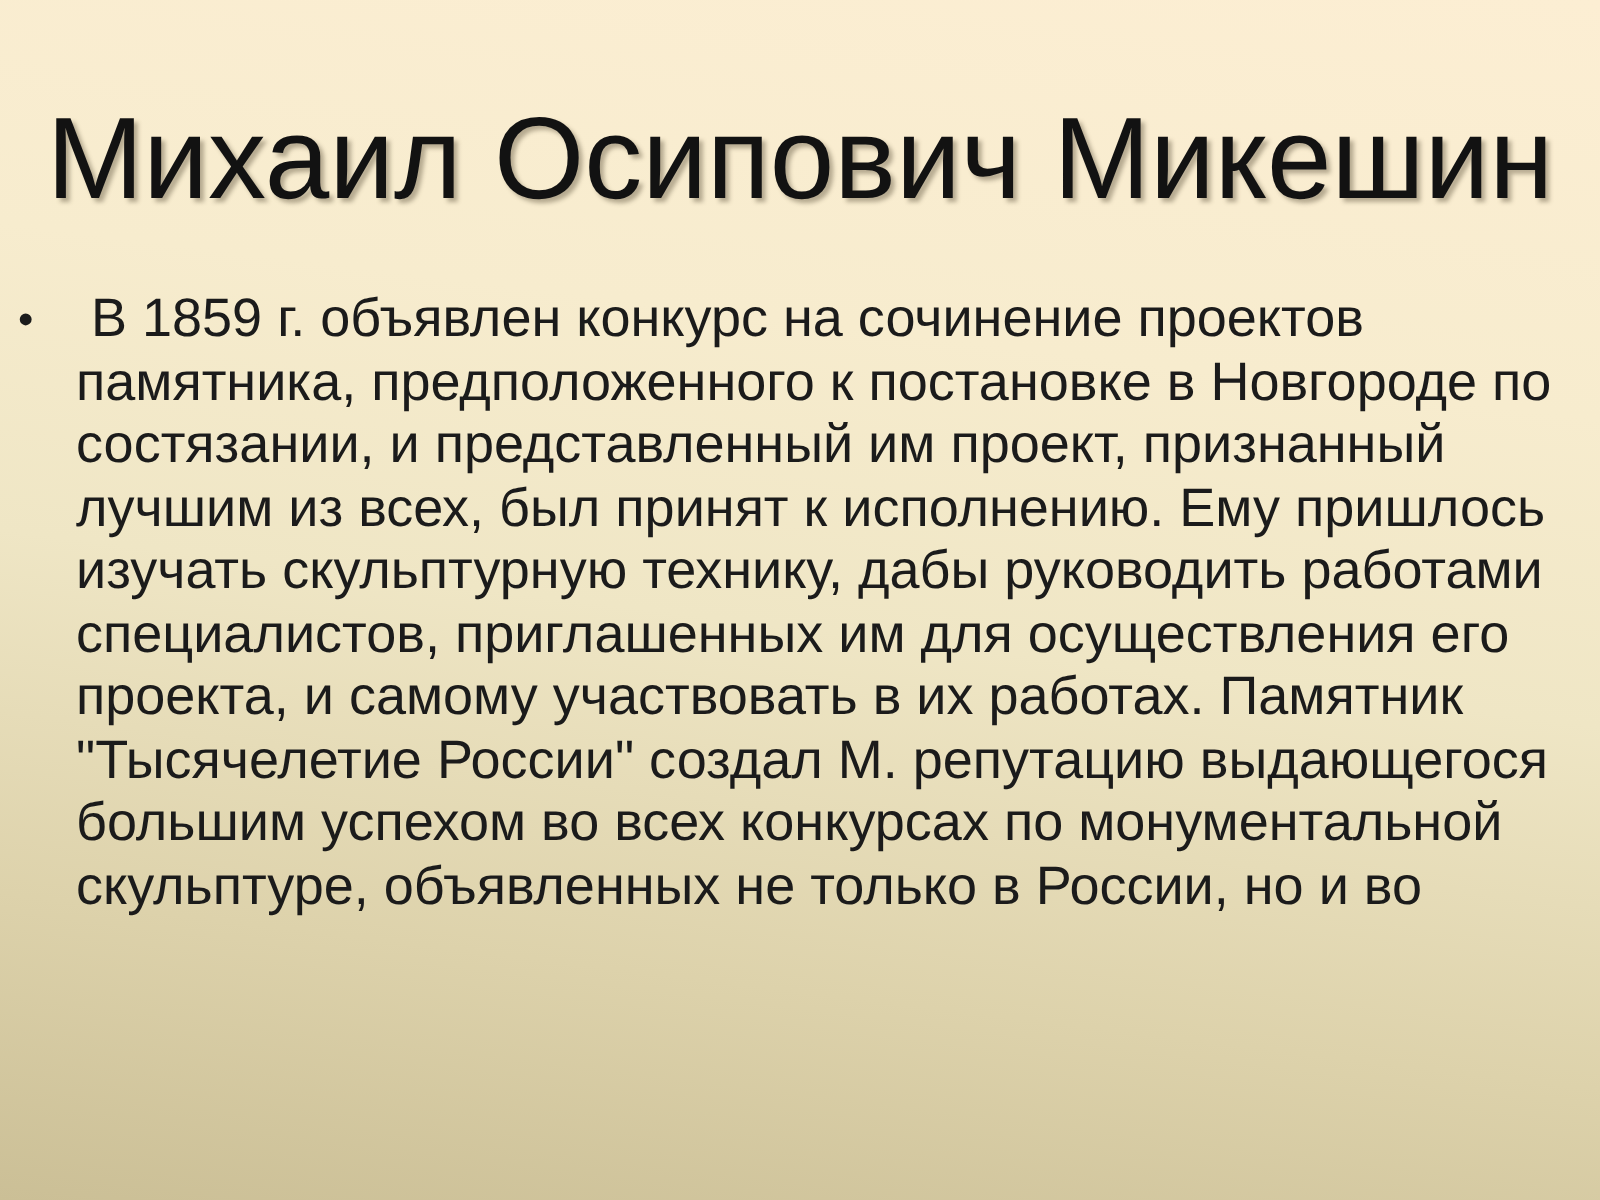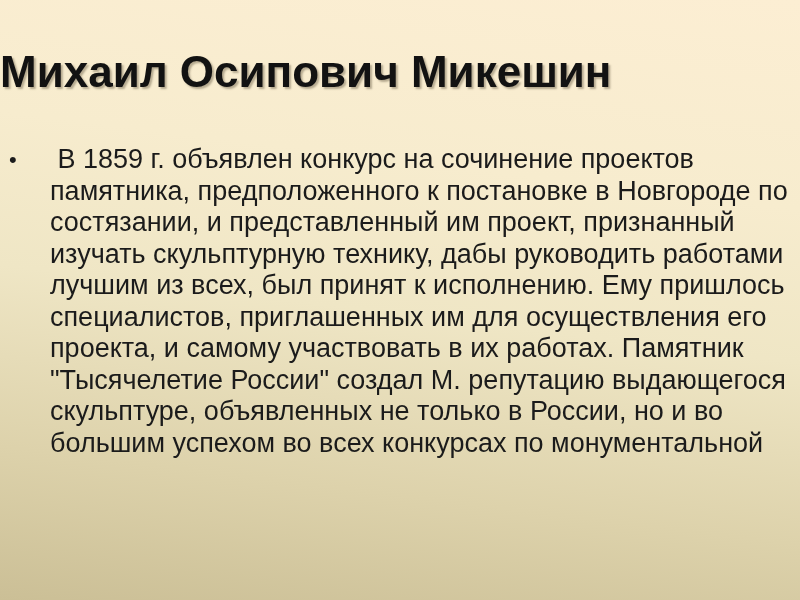--- a/index.html
+++ b/index.html
@@ -12,23 +12,23 @@
     height: 600px;
     overflow: hidden;
     background: linear-gradient(187deg, #fceed3 0%, #f7ecce 30%, #efe6c5 52%, #ddd2ab 78%, #cbbf96 100%);
     font-family: "Liberation Sans", sans-serif;
   }
   .slide-title {
     position: absolute;
     top: 48px;
     left: 0;
     width: 100%;
-    text-align: left;
-    font-size: 44px;
-    font-weight: 700;
+    text-align: center;
+    font-size: 58px;
+    font-weight: 400;
     line-height: 1.1;
     color: #121212;
     text-shadow: 2px 2px 2px rgba(99, 88, 66, 0.45);
     letter-spacing: 0px;
   }
   .bullet-marker {
     position: absolute;
     left: 9px;
     top: 149px;
     font-size: 22px;
@@ -39,36 +39,35 @@
     position: absolute;
     top: 144px;
     left: 38px;
     width: 760px;
     font-size: 27px;
     line-height: 31.5px;
     color: #1b1b1b;
   }
   .body-text .text-line {
     white-space: pre;
-    margin-left: 12px;
   }
 </style>
 </head>
 <body>
 
 <div class="slide">
   <div class="slide-title">Михаил Осипович Микешин</div>
 
   <span class="bullet-marker">•</span>
 
   <div class="body-text">
       <div class="text-line"> В 1859 г. объявлен конкурс на сочинение проектов</div>
       <div class="text-line">памятника, предположенного к постановке в Новгороде по</div>
       <div class="text-line">состязании, и представленный им проект, признанный</div>
+      <div class="text-line">лучшим из всех, был принят к исполнению. Ему пришлось</div>
       <div class="text-line">изучать скульптурную технику, дабы руководить работами</div>
-      <div class="text-line">лучшим из всех, был принят к исполнению. Ему пришлось</div>
       <div class="text-line">специалистов, приглашенных им для осуществления его</div>
       <div class="text-line">проекта, и самому участвовать в их работах. Памятник</div>
       <div class="text-line">"Тысячелетие России" создал М. репутацию выдающегося</div>
+      <div class="text-line">большим успехом во всех конкурсах по монументальной</div>
       <div class="text-line">скульптуре, объявленных не только в России, но и во</div>
-      <div class="text-line">большим успехом во всех конкурсах по монументальной</div>
     </div>
 </div>
 
 </body></html>

